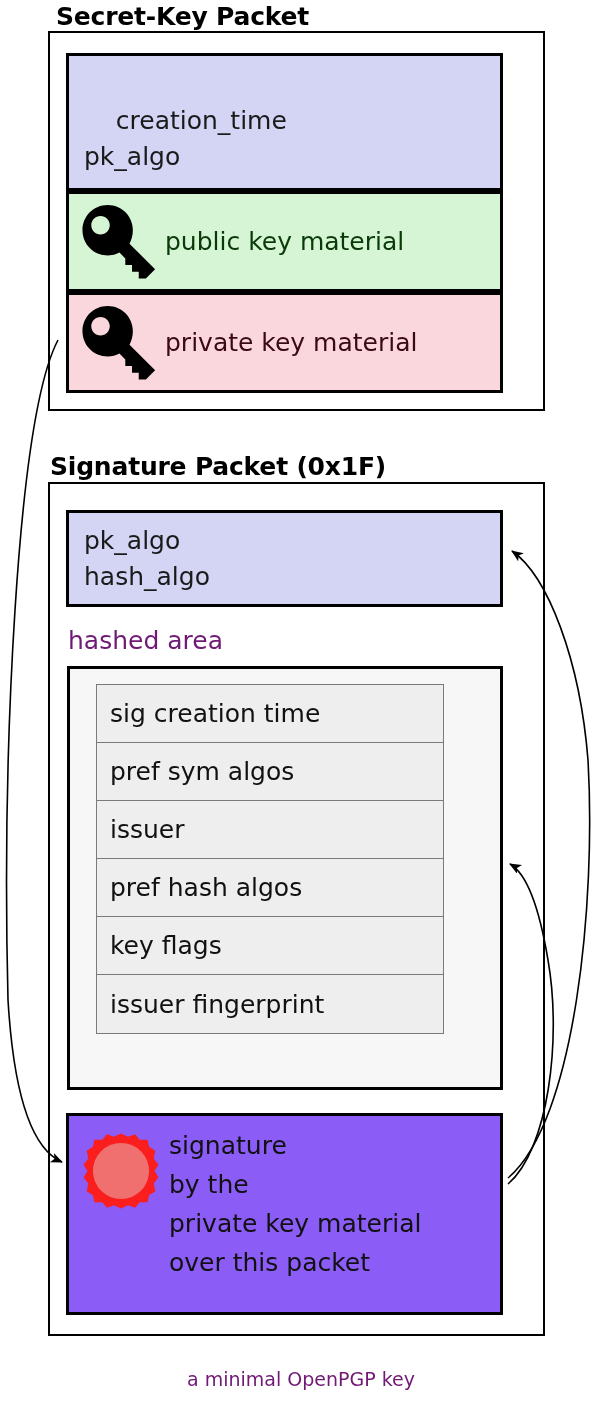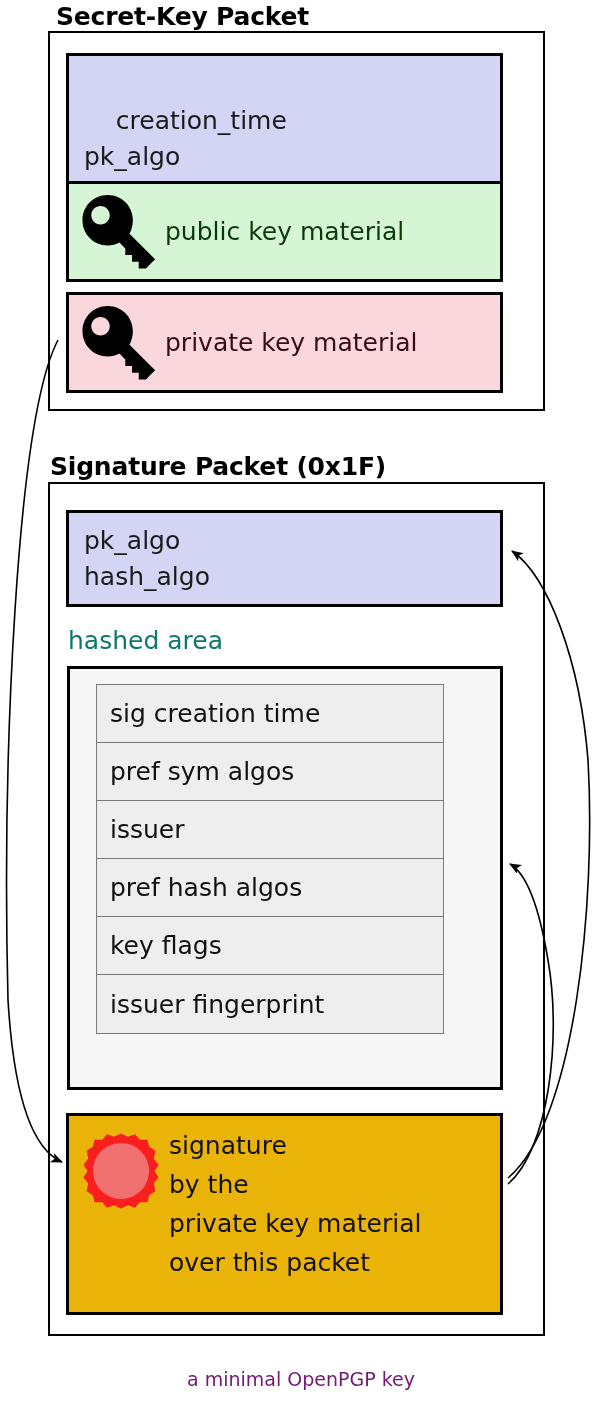--- a/index.html
+++ b/index.html
@@ -54,21 +54,21 @@
     left: 66px; top: 53px; width: 437px; height: 138px;
     background: #d4d4f5;
   }
   #sk-header-text {
     position: absolute; left: 15px; top: 11px;
     color: #1a1a1a;
   }
   #sk-header-text .ellipsis { display:block; margin-top: 14px; }
 
   #sk-public-box {
-    left: 66px; top: 181px; width: 437px; height: 101px;
+    left: 66px; top: 191px; width: 437px; height: 101px;
     background: #d5f5d5;
   }
   #sk-private-box {
     left: 66px; top: 292px; width: 437px; height: 101px;
     background: #fad7dc;
   }
   .keyrow {
     position: absolute;
     left: 0; top: 0; right: 0; bottom: 0;
     display: flex;
@@ -83,21 +83,21 @@
   #sig-algo-box {
     left: 66px; top: 510px; width: 437px; height: 97px;
     background: #d4d4f5;
   }
   #sig-algo-text {
     position: absolute; left: 15px; top: 10px; color: #1a1a1a;
   }
 
   #hashed-area-label {
     position: absolute; left: 68px; top: 626px;
-    font-size: 25px; color: #0f766e;
+    font-size: 25px; color: #701a75;
   }
 
   #hashed-area-box {
     position: absolute;
     left: 67px; top: 666px; width: 436px; height: 424px;
     border: 3px solid #000000;
     background: #f7f7f7;
     box-sizing: border-box;
   }
 
@@ -117,21 +117,21 @@
     align-items: center;
     padding-left: 13px;
     font-size: 25px;
     color: #111111;
     background: #eeeeee;
   }
   .subpacket-row:last-child { border-bottom: none; }
 
   #sig-signature-box {
     left: 66px; top: 1113px; width: 437px; height: 202px;
-    background: #eab308;
+    background: #8b5cf6;
   }
   #seal-icon {
     position: absolute; left: 13px; top: 16px; width: 78px; height: 78px;
   }
   #sig-signature-text {
     position: absolute; left: 100px; top: 10px;
     font-size: 25px; line-height: 39px; color: #111111;
     white-space: pre;
   }
 

